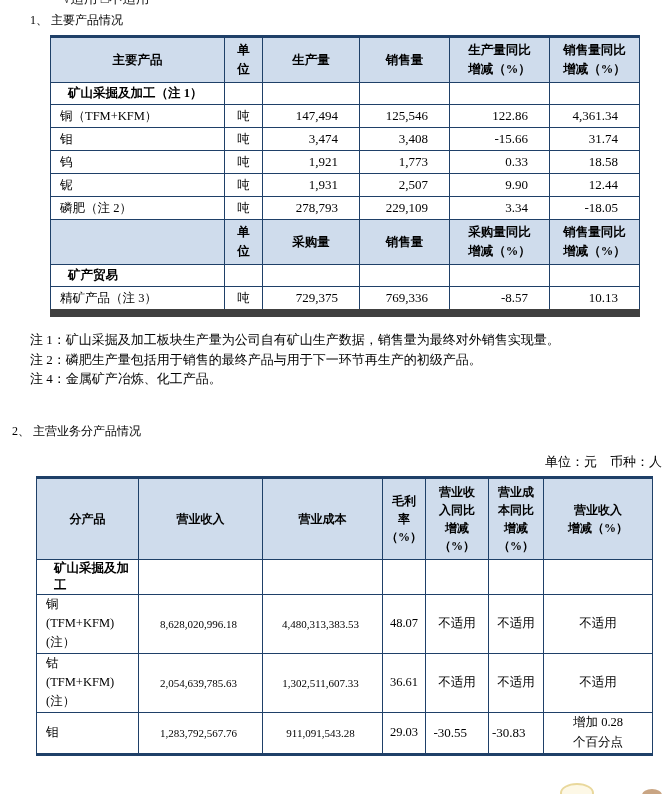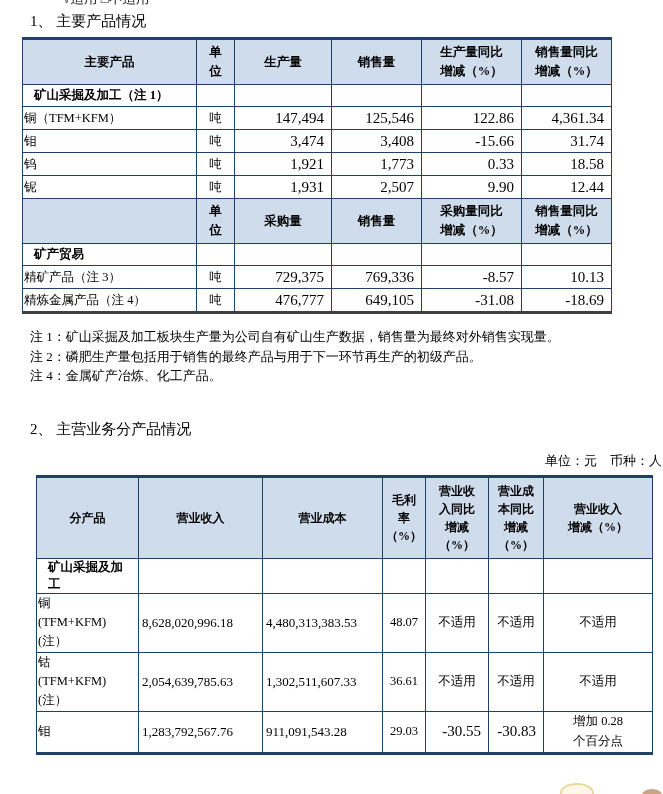--- a/index.html
+++ b/index.html
@@ -5,39 +5,39 @@
   html,body{margin:0;padding:0;}
   body{
     position:relative;
     width:663px;height:794px;
     background:#ffffff;color:#000;
     font-family:"Liberation Serif","DejaVu Serif",serif;
     overflow:hidden;
   }
   .clip-top{height:9px;overflow:hidden;position:relative;}
   .clip-top span{position:absolute;top:-10px;left:63px;font-size:13.5px;color:#222;}
-  .h-num{margin:3px 4px 0 30px;font-size:15px;}
-  .h-num2{margin:34px 0 0 30px;font-size:15px;}
+  .h-num{margin:3px 4px 0 30px;font-size:12px;}
+  .h-num2{margin:34px 0 0 12px;font-size:12px;}
   table{border-collapse:collapse;table-layout:fixed;}
   td{border:1px solid #1f4068;font-size:12.5px;overflow:hidden;padding:0 3px;vertical-align:middle;}
-  .t1{margin:6px 0 0 22px;width:589px;border-top:3px solid #1f4068;border-bottom:3px solid #404040;}
+  .t1{margin:6px 0 0 50px;width:589px;border-top:3px solid #1f4068;border-bottom:8px solid #404040;}
   .t2{margin:5px 0 0 36px;width:616px;border-top:3px solid #1f4068;border-bottom:3px solid #1f4068;}
   tr.hdr td{background:#cfdcec;font-weight:bold;text-align:center;line-height:1.5;padding:2px;}
   .t1 tr.hdr td{height:40px;}
   .t2 tr.hdr td{height:76px;font-size:12px;}
   .t1 tr.datarow td{height:22px;}
   .t1 tr.secrow td{height:21px;}
   .t2 tr.secrow td{height:22px;margin-top:24px;}
   .t2 tr.r2 td{height:50px;}
   .t2 tr.r3 td{height:40px;}
-  tr.secrow td:first-child{font-weight:bold;text-align:left;padding-left:11px;}
-  td.lab{text-align:left;padding-left:1px;}
+  tr.secrow td:first-child{font-weight:bold;text-align:left;padding-left:17px;}
+  td.lab{text-align:left;padding-left:9px;}
   td.ctr{text-align:center;}
-  td.num{text-align:right;padding-right:7px;font-size:15px;}
-  td.money{text-align:left;padding-right:7px;font-size:13px;margin-left:21px;}
+  td.num{text-align:right;padding-right:21px;font-size:13px;}
+  td.money{text-align:center;padding-right:7px;font-size:11px;margin-left:21px;}
   td.pre{white-space:pre-line;line-height:1.55;}
   .notes{margin:13px 0 0 30px;font-size:13px;line-height:19.5px;}
   .notes div{white-space:nowrap;}
   .unit-note{width:652px;text-align:right;font-size:13px;margin-top:13px;margin-left:36px;}
   .blob-arc{position:absolute;left:560px;bottom:-9px;width:30px;height:16px;
     border:2px solid #e9d89c;border-radius:50%;background:#fdf8e6;}
   .blob-tan{position:absolute;left:642px;bottom:-7px;width:20px;height:12px;
     border-radius:50%;background:#c9a583;}
 </style>
 </head>
@@ -103,20 +103,28 @@
     <td class="num">18.58</td>
   </tr>
   <tr class="datarow">
     <td class="lab">铌</td>
     <td class="ctr">吨</td>
     <td class="num">1,931</td>
     <td class="num">2,507</td>
     <td class="num">9.90</td>
     <td class="num">12.44</td>
   </tr>
+  <tr class="datarow">
+    <td class="lab">磷肥（注 2）</td>
+    <td class="ctr">吨</td>
+    <td class="num">278,793</td>
+    <td class="num">229,109</td>
+    <td class="num">3.34</td>
+    <td class="num">-18.05</td>
+  </tr>
   <tr class="hdr">
     <td></td>
     <td class="pre">单
 位</td>
     <td class="pre">采购量</td>
     <td class="pre">销售量</td>
     <td class="pre">采购量同比
 增减（%）</td>
     <td class="pre">销售量同比
 增减（%）</td>
@@ -129,28 +137,20 @@
         <td></td>
     <td></td>
   </tr>
   <tr class="datarow">
     <td class="lab">精矿产品（注 3）</td>
     <td class="ctr">吨</td>
     <td class="num">729,375</td>
     <td class="num">769,336</td>
     <td class="num">-8.57</td>
     <td class="num">10.13</td>
-  </tr>
-  <tr class="datarow">
-    <td class="lab">精炼金属产品（注 4）</td>
-    <td class="ctr">吨</td>
-    <td class="num">476,777</td>
-    <td class="num">649,105</td>
-    <td class="num">-31.08</td>
-    <td class="num">-18.69</td>
   </tr>
 </tbody>
   </table>
 
 <div class="notes">
   <div>注 1：矿山采掘及加工板块生产量为公司自有矿山生产数据，销售量为最终对外销售实现量。</div>
   <div>注 2：磷肥生产量包括用于销售的最终产品与用于下一环节再生产的初级产品。</div>
   <div>注 4：金属矿产冶炼、化工产品。</div>
 </div>
 

